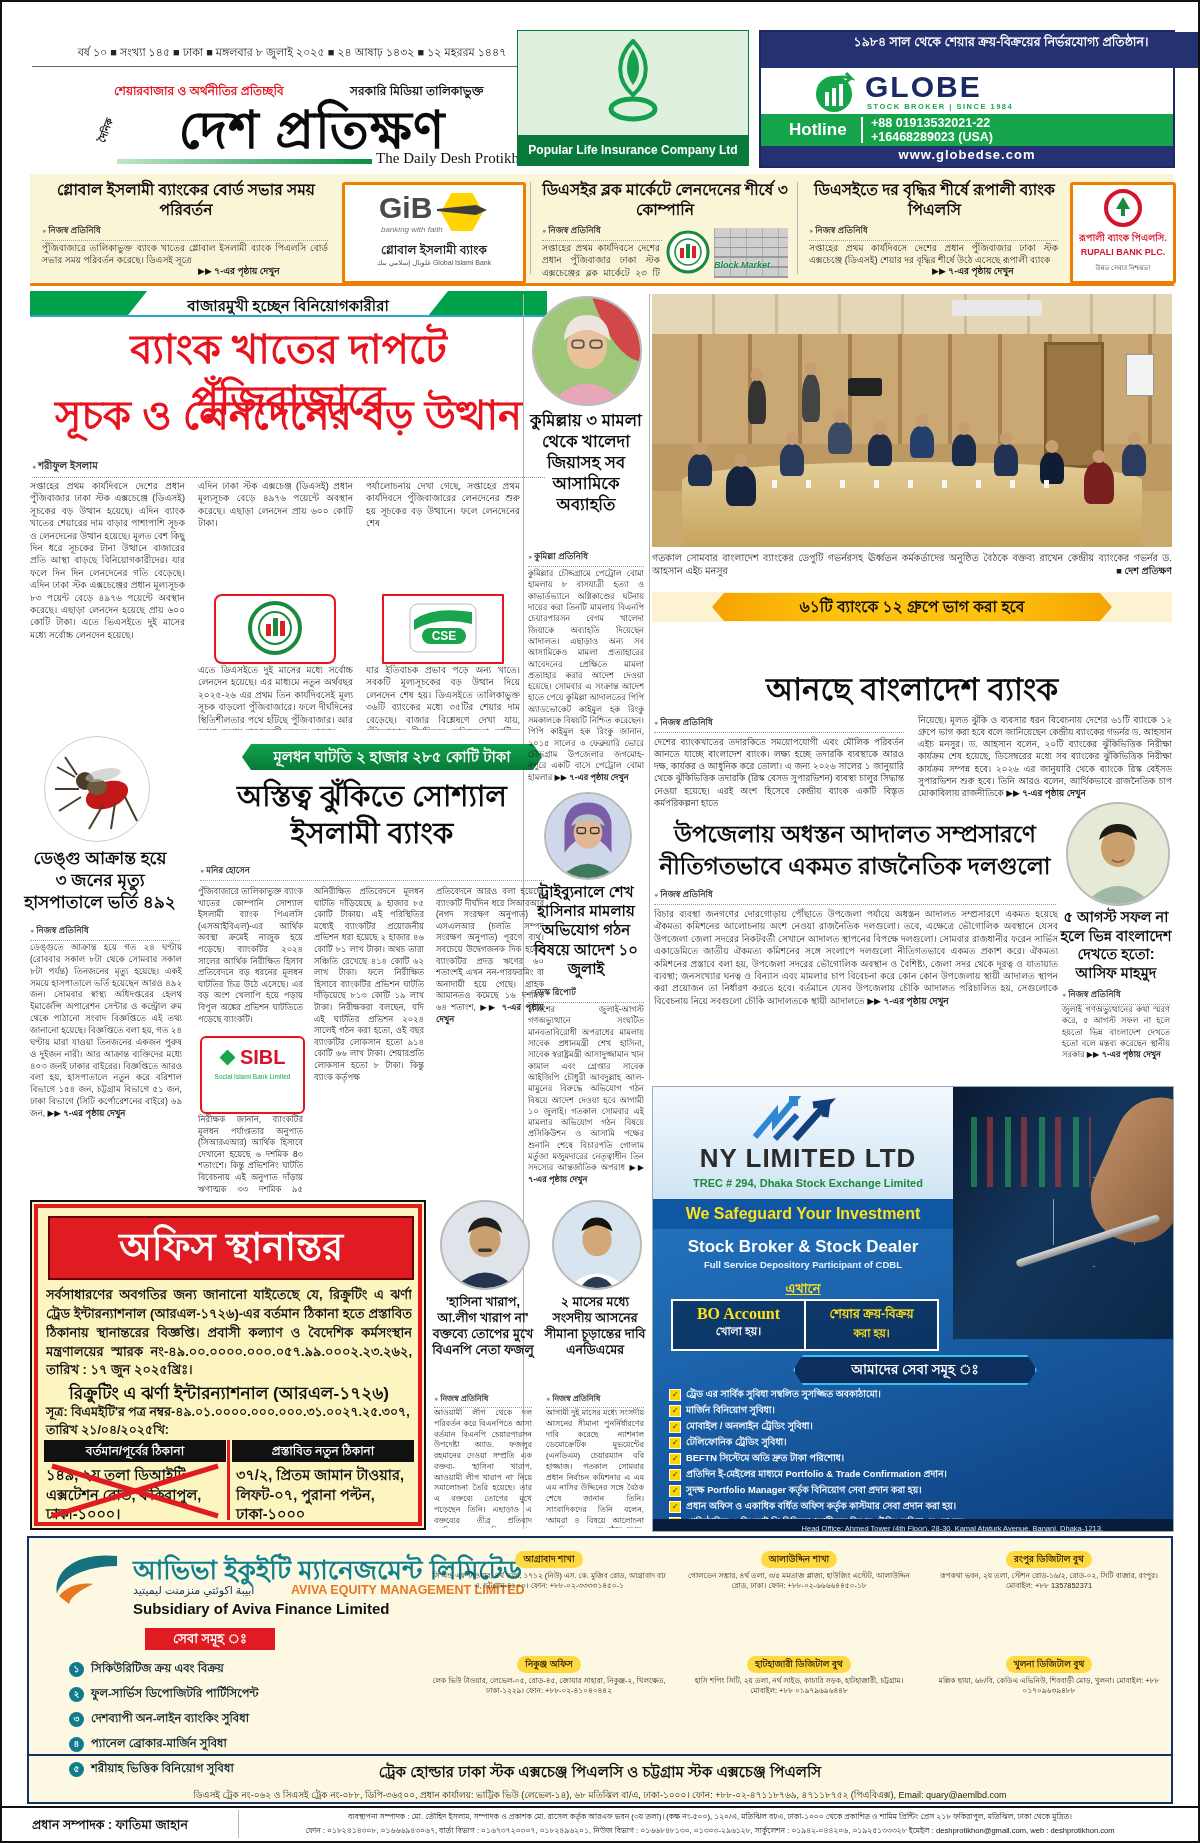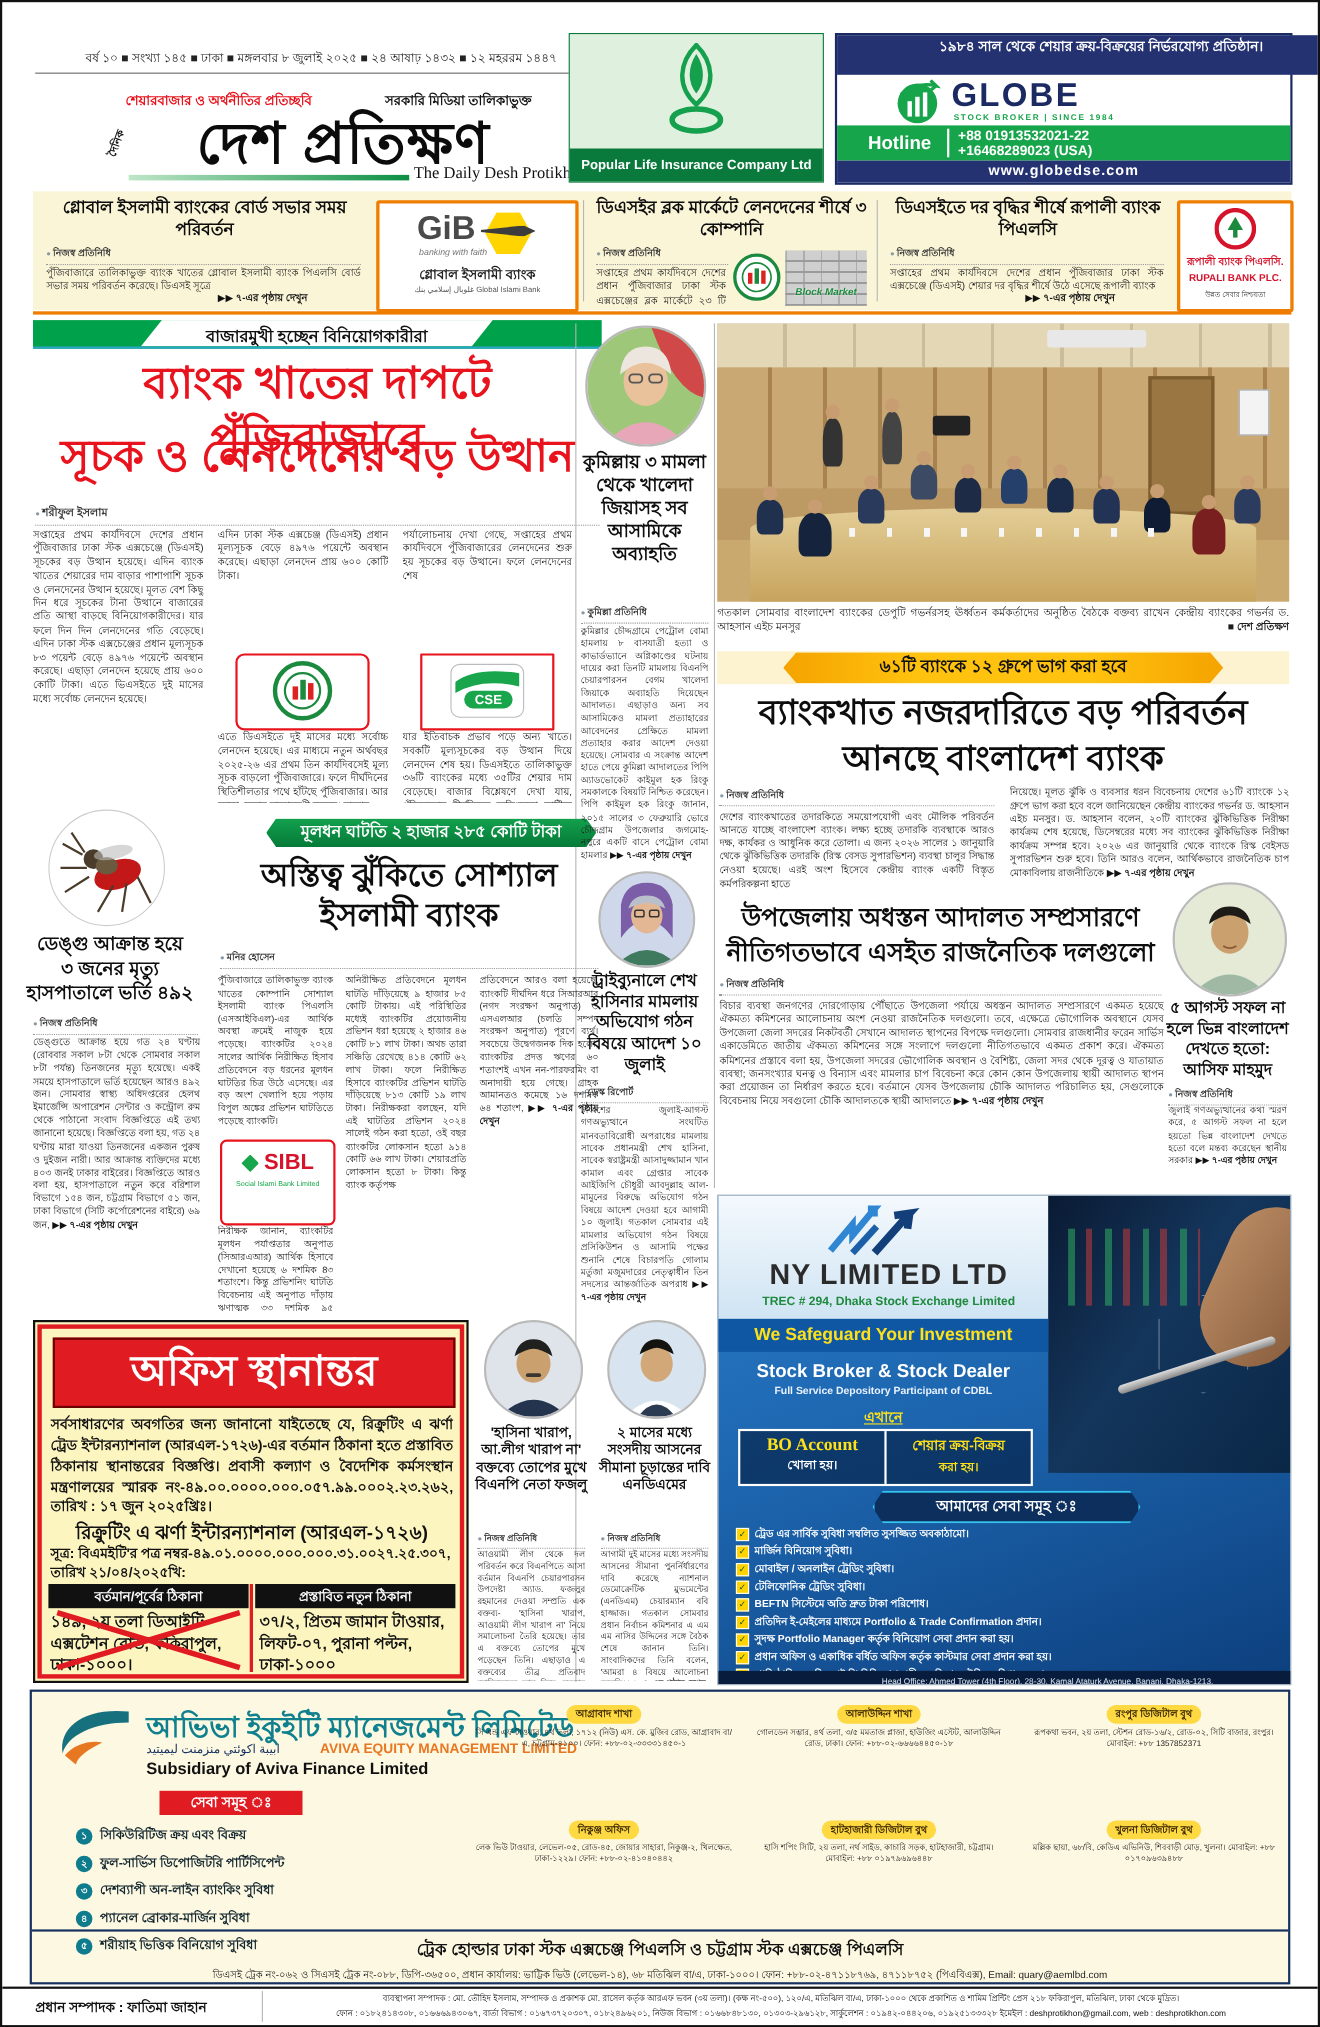--- a/index.html
+++ b/index.html
@@ -98,21 +98,21 @@
   <div class="a body-txt" style="left:540px;top:240px;width:118px;height:38px;">
      <span>সপ্তাহের প্রথম কার্যদিবসে দেশের প্রধান পুঁজিবাজার ঢাকা স্টক এক্সচেঞ্জের ব্লক মার্কেটে ২৩ টি কোম্পানি লেনদেনে অংশ নিয়েছে।</span></div>
   <svg class="a" style="left:664px;top:228px;" width="44" height="44" viewBox="0 0 44 44">
     <circle cx="22" cy="22" r="20" fill="#fff" stroke="#1c8a3e" stroke-width="3"></circle>
     <circle cx="22" cy="22" r="13" fill="none" stroke="#1c8a3e" stroke-width="1.5"></circle>
     <rect x="14" y="18" width="4" height="10" fill="#d22"></rect>
       <rect x="20" y="14" width="4" height="14" fill="#1c8a3e"></rect>
       <rect x="26" y="16" width="4" height="12" fill="#d22"></rect>
   </svg>
   <div class="a" style="left:712px;top:226px;width:74px;height:50px;background:#cfcfcf;background-image:repeating-linear-gradient(0deg,#9a9a9a 0 1.5px,transparent 1.5px 10px),repeating-linear-gradient(90deg,#adadad 0 1.5px,transparent 1.5px 16px);">
-    <div class="a b" style="left:0;top:32px;width:74px;text-align:center;font-size:9px;color:#1c8a3e;font-style:italic;text-shadow:0 0 2px #fff;">Block Market</div>
+    <div class="a b" style="left:0;top:32px;width:74px;text-align:left;font-size:9px;color:#1c8a3e;font-style:italic;text-shadow:0 0 2px #fff;">Block Market</div>
   </div>
 
   <div class="a vrule" style="left:795px;top:180px;height:92px;"></div>
 
   <div class="a hl" style="left:805px;top:178px;width:255px;font-size:15.5px;">ডিএসইতে দর বৃদ্ধির শীর্ষে রূপালী ব্যাংক পিএলসি</div>
   <div class="a byl" style="left:807px;top:222px;width:249px;">নিজস্ব প্রতিনিধি</div>
   <div class="a body-txt" style="left:807px;top:240px;width:249px;height:26px;">
      <span>সপ্তাহের প্রথম কার্যদিবসে দেশের প্রধান পুঁজিবাজার ঢাকা স্টক এক্সচেঞ্জে (ডিএসই) শেয়ার দর বৃদ্ধির শীর্ষে উঠে এসেছে রূপালী ব্যাংক</span></div>
   <div class="a more" style="left:930px;top:262px;font-size:9px;">▶▶ ৭-এর পৃষ্ঠায় দেখুন</div>
 
@@ -266,31 +266,30 @@
     <div class="a" style="left:196px;top:84px;width:34px;height:18px;background:#222;border-radius:3px;"></div>
     <div class="a" style="left:120px;top:186px;width:280px;height:8px;background:repeating-linear-gradient(90deg,#f6f6f6 0 5px,transparent 5px 34px);"></div>
   </div>
   <div class="a body-txt" style="left:650px;top:549px;width:520px;height:34px;font-size:9.5px;">
      <span>গতকাল সোমবার বাংলাদেশ ব্যাংকের ডেপুটি গভর্নরসহ ঊর্ধ্বতন কর্মকর্তাদের অনুষ্ঠিত বৈঠকে বক্তব্য রাখেন কেন্দ্রীয় ব্যাংকের গভর্নর ড. আহসান এইচ মনসুর</span>
      <span class="b" style="float:right;">■ দেশ প্রতিক্ষণ</span></div>
 
   <div class="a" style="left:650px;top:590px;width:520px;height:30px;background:#fdf3d0;">
     <div class="a ribbon c b" style="left:60px;top:1px;width:400px;height:28px;background:linear-gradient(90deg,#f5a300,#ffc20e 30%,#ffc20e 70%,#f5a300);font-size:15.5px;line-height:28px;color:#111;">৬১টি ব্যাংকে ১২ গ্রুপে ভাগ করা হবে</div>
   </div>
-  <div class="a hl" style="left:650px;top:626px;width:520px;font-size:31px;font-weight:900;">ব্যাংকখাত নজরদারিতে বড় পরিবর্তন</div>
   <div class="a hl" style="left:650px;top:668px;width:520px;font-size:31px;font-weight:900;">আনছে বাংলাদেশ ব্যাংক</div>
   <div class="a byl" style="left:652px;top:714px;width:250px;">নিজস্ব প্রতিনিধি</div>
   <div class="a body-txt" style="left:652px;top:734px;width:250px;height:78px;font-size:8.8px;">
      <span>দেশের ব্যাংকখাতের তদারকিতে সময়োপযোগী এবং মৌলিক পরিবর্তন আনতে যাচ্ছে বাংলাদেশ ব্যাংক। লক্ষ্য হচ্ছে তদারকি ব্যবস্থাকে আরও দক্ষ, কার্যকর ও আধুনিক করে তোলা। এ জন্য ২০২৬ সালের ১ জানুয়ারি থেকে ঝুঁকিভিত্তিক তদারকি (রিস্ক বেসড সুপারভিশন) ব্যবস্থা চালুর সিদ্ধান্ত নেওয়া হয়েছে। এরই অংশ হিসেবে কেন্দ্রীয় ব্যাংক একটি বিস্তৃত কর্মপরিকল্পনা হাতে</span></div>
   <div class="a body-txt" style="left:916px;top:712px;width:254px;height:100px;font-size:8.8px;">
      <span>নিয়েছে। মূলত ঝুঁকি ও ব্যবসার ধরন বিবেচনায় দেশের ৬১টি ব্যাংকে ১২ গ্রুপে ভাগ করা হবে বলে জানিয়েছেন কেন্দ্রীয় ব্যাংকের গভর্নর ড. আহসান এইচ মনসুর। ড. আহসান বলেন, ২০টি ব্যাংকের ঝুঁকিভিত্তিক নিরীক্ষা কার্যক্রম শেষ হয়েছে, ডিসেম্বরের মধ্যে সব ব্যাংকের ঝুঁকিভিত্তিক নিরীক্ষা কার্যক্রম সম্পন্ন হবে। ২০২৬ এর জানুয়ারি থেকে ব্যাংকে রিস্ক বেইসড সুপারভিশন শুরু হবে। তিনি আরও বলেন, আর্থিকভাবে রাজনৈতিক চাপ মোকাবিলায় রাজনীতিকে</span>
      <span class="more">▶▶ ৭-এর পৃষ্ঠায় দেখুন</span></div>
 
   <div class="a hl" style="left:650px;top:818px;width:406px;font-size:23px;font-weight:700;">উপজেলায় অধস্তন আদালত সম্প্রসারণে</div>
-  <div class="a hl" style="left:650px;top:850px;width:406px;font-size:23px;font-weight:900;">নীতিগতভাবে এসইত রাজনৈতিক দলগুলো</div>
+  <div class="a hl" style="left:650px;top:850px;width:406px;font-size:23px;font-weight:900;">নীতিগতভাবে একমত রাজনৈতিক দলগুলো</div>
   <div class="a byl" style="left:652px;top:886px;width:402px;">নিজস্ব প্রতিনিধি</div>
   <div class="a body-txt" style="left:652px;top:906px;width:404px;height:172px;font-size:9px;">
      <span>বিচার ব্যবস্থা জনগণের দোরগোড়ায় পৌঁছাতে উপজেলা পর্যায়ে অধস্তন আদালত সম্প্রসারণে একমত হয়েছে ঐকমত্য কমিশনের আলোচনায় অংশ নেওয়া রাজনৈতিক দলগুলো। তবে, এক্ষেত্রে ভৌগোলিক অবস্থানে যেসব উপজেলা জেলা সদরের নিকটবর্তী সেখানে আদালত স্থাপনের বিপক্ষে দলগুলো। সোমবার রাজধানীর ফরেন সার্ভিস একাডেমিতে জাতীয় ঐকমত্য কমিশনের সঙ্গে সংলাপে দলগুলো নীতিগতভাবে একমত প্রকাশ করে। ঐকমত্য কমিশনের প্রস্তাবে বলা হয়, উপজেলা সদরের ভৌগোলিক অবস্থান ও বৈশিষ্ট্য, জেলা সদর থেকে দূরত্ব ও যাতায়াত ব্যবস্থা; জনসংখ্যার ঘনত্ব ও বিন্যাস এবং মামলার চাপ বিবেচনা করে কোন কোন উপজেলায় স্থায়ী আদালত স্থাপন করা প্রয়োজন তা নির্ধারণ করতে হবে। বর্তমানে যেসব উপজেলায় চৌকি আদালত পরিচালিত হয়, সেগুলোকে বিবেচনায় নিয়ে সবগুলো চৌকি আদালতকে স্থায়ী আদালতে</span>
      <span class="more">▶▶ ৭-এর পৃষ্ঠায় দেখুন</span></div>
 
   <div class="a avatar" style="left:1064px;top:800px;width:100px;height:100px;">
     <svg width="100" height="100" viewBox="0 0 100 100">
       <rect width="100" height="100" fill="#e5ead6"></rect>
       <ellipse cx="50" cy="44" rx="17" ry="19" fill="#caa06f"></ellipse>
       <path d="M31 36 Q34 20 50 20 Q66 20 69 36 Q58 28 50 28 Q42 28 31 36 Z" fill="#1d1a17"></path>

